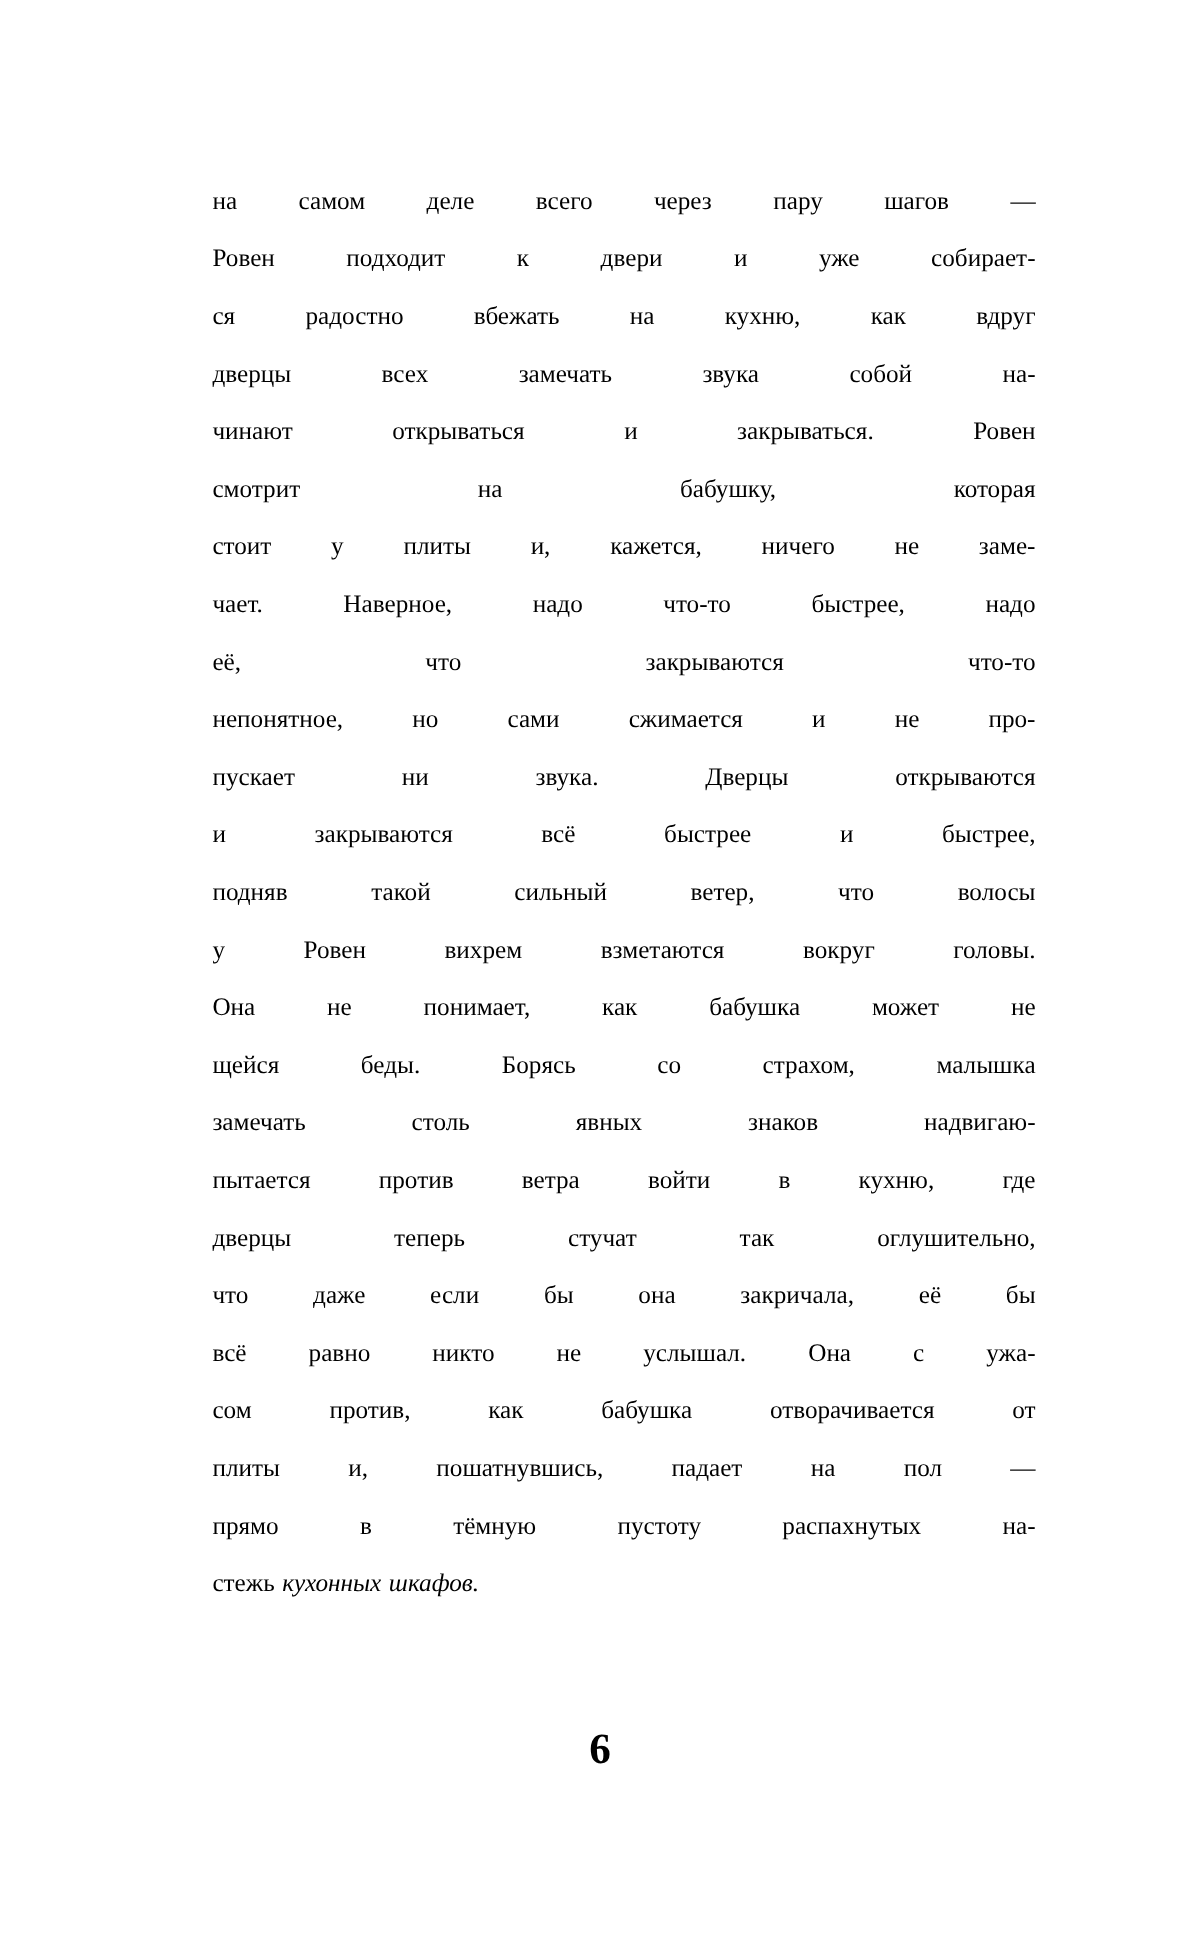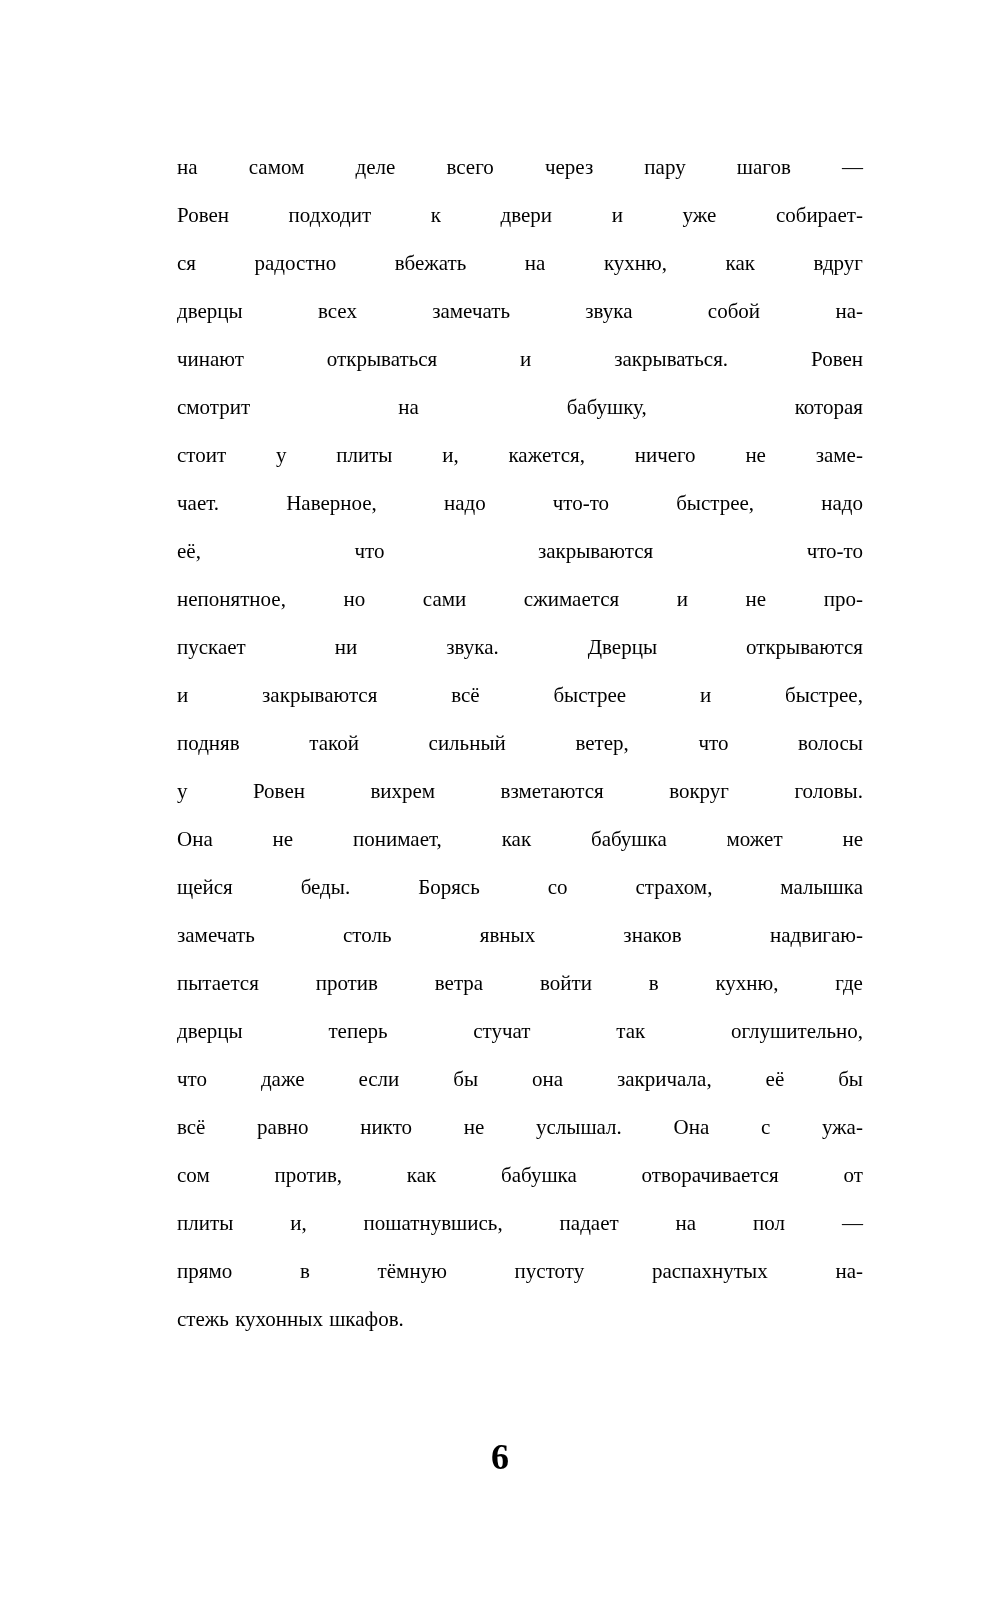--- a/index.html
+++ b/index.html
@@ -44,20 +44,21 @@
   }
   .jline.flush {
     justify-content: flex-start;
     text-align: center;
   }
   .jline .w {
     white-space: pre;
   }
   .jline.flush .w + .w {
     margin-left: 0.30em;
+    font-style: italic;
   }
 
   .page-number {
     position: absolute;
     left: 0;
     right: 0;
     top: 1436px;
     text-align: center;
     font-size: 36px;
     font-weight: bold;

